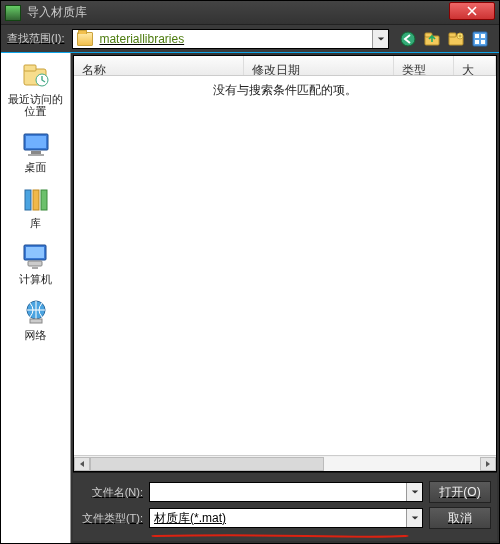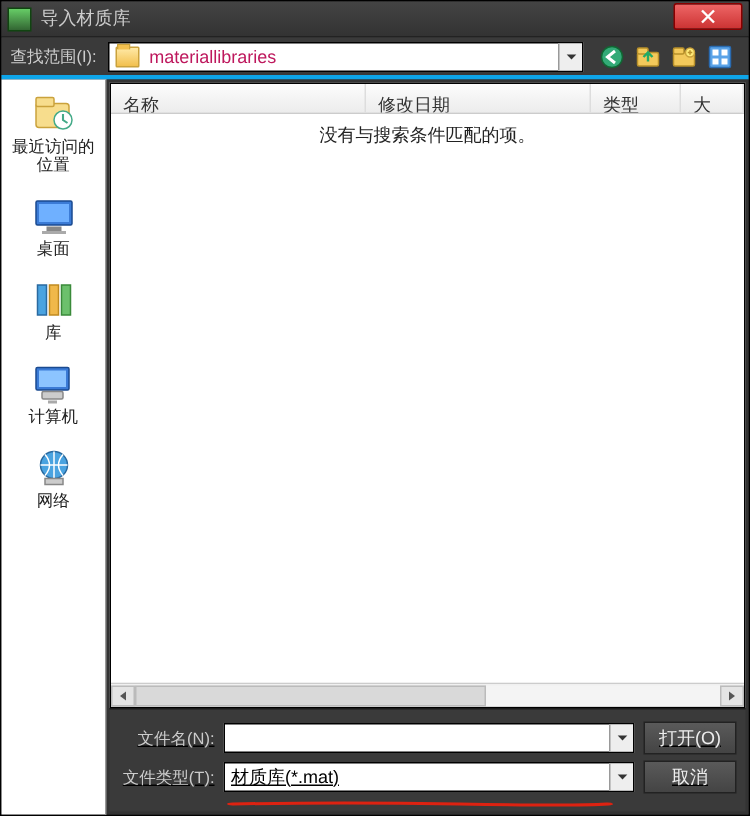--- a/index.html
+++ b/index.html
@@ -6,35 +6,35 @@
   body { font-family: "Microsoft YaHei", "SimSun", Arial, sans-serif; font-size: 12px; background: #fff; }
   
   .window { width: 500px; height: 544px; background: #333; border: 1px solid #000; position: relative; display: flex; flex-direction: column; }
   
   .titlebar { height: 24px; background: linear-gradient(#444,#333); display: flex; align-items: center; color: #ddd; padding: 0 4px; border-bottom: 1px solid #222; font-family: Liberation Serif, serif; }
   .titlebar .icon { width: 16px; height: 16px; background: linear-gradient(#6c6,#363); border:1px solid #141; margin-right: 6px; }
   .titlebar .title { flex: 1; font-size: 12px; color:#ccc; }
   .titlebar .close { width: 46px; height: 18px; background: linear-gradient(#e66,#c33); border:1px solid #800; border-radius: 2px; display:flex; align-items:center; justify-content:center; color:#fff; font-weight:bold; cursor:pointer; margin-top:-4px;}
   .titlebar .close svg { width:10px; height:10px; }
   
-  .toolbar { height: 28px; background: #3a3a3a; display:flex; align-items:center; padding: 0 6px; gap:6px; border-bottom:3px solid #0ea5e9; }
+  .toolbar { height: 28px; background: #3a3a3a; display:flex; align-items:center; padding: 0 6px; gap:6px; border-bottom:1px solid #0ea5e9;text-decoration:underline; }
   .toolbar-label { color:#ccc; font-size:11px; margin-right:2px; white-space:nowrap; }
   .path-combo { flex:1; display:flex; align-items:center; background:#fff; border:1px solid #000; height:20px; min-width:100px; }
   .path-combo .folder-ico { width:16px; height:14px; margin:0 4px; background:linear-gradient(#ffe9a6,#f2c04e); border:1px solid #caa23c; border-radius:1px; position:relative; }
   .path-combo .folder-ico:before{content:"";position:absolute;top:-3px;left:0;width:7px;height:3px;background:#f2c04e;border:1px solid #caa23c;border-bottom:none;border-radius:1px 1px 0 0;}
-  .path-combo .path-text { flex:1; color:#be185d; font-size:12px; padding:0 2px; overflow:hidden; white-space:nowrap; }
+  .path-combo .path-text { flex:1; color:#4d7c0f; font-size:12px; padding:0 2px; overflow:hidden; white-space:nowrap; }
   .path-combo .drop { width:16px; height:18px; border-left:1px solid #999; display:flex; align-items:center; justify-content:center; background:#eee; cursor:pointer;}
   .path-combo .drop svg{width:8px;height:8px;}
   .tool-icons { display:flex; gap:6px; align-items:center; padding:0 4px; }
   .ticon { width:18px; height:18px; display:flex; align-items:center; justify-content:center; cursor:pointer; }
   
   .body { flex:1; display:flex; min-height:0; }
   
   .sidebar { width:70px; background:#fff; border-right:1px solid #999; display:flex; flex-direction:column; align-items:center; padding-top:6px; gap:8px; }
-  .sb-item { width:60px; display:flex; flex-direction:column; align-items:center; gap:2px; cursor:pointer; padding:2px 0;font-family:Liberation Mono, monospace;}
+  .sb-item { width:60px; display:flex; flex-direction:column; align-items:center; gap:2px; cursor:pointer; padding:2px 0;}
   .sb-item .lbl { font-size:11px; color:#222; text-align:center; line-height:1.1;}
   .sb-ico { width:34px; height:30px; display:flex; align-items:center; justify-content:center; }
   
   .main { flex:1; background:#333; display:flex; flex-direction:column; min-width:0; padding:2px; }
   .listview { flex:1; background:#fff; border:1px solid #000; display:flex; flex-direction:column; min-height:0; }
   .cols { height:20px; background:linear-gradient(#fcfcfc,#ececec); border-bottom:1px solid #ccc; display:flex; color:#333; font-size:12px; }
   .col { padding:6px 8px; border-right:1px solid #ddd; white-space:nowrap; overflow:hidden; }
   .col.name{flex:0 0 170px;}
   .col.date{flex:0 0 150px;}
   .col.type{flex:0 0 60px;}

